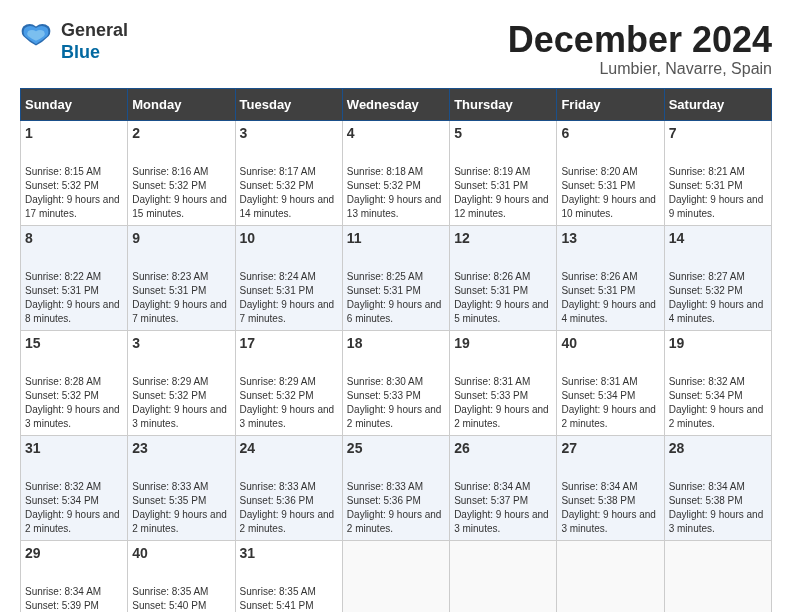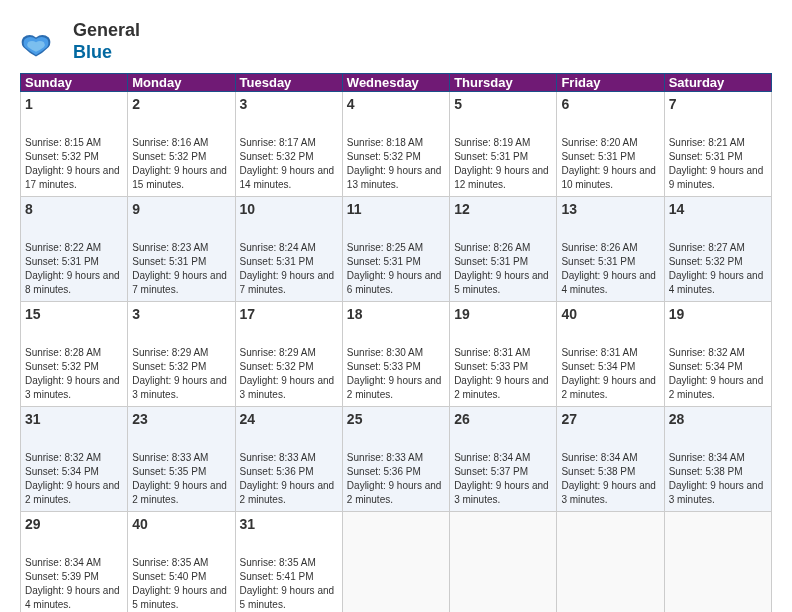--- a/index.html
+++ b/index.html
@@ -11,22 +11,22 @@
       padding: 20px;
     }
     .header {
       display: flex;
       justify-content: space-between;
       align-items: flex-start;
       margin-bottom: 10px;
     }
     .logo {
       display: flex;
-      align-items: flex-end;
-      gap: 21px;
+      align-items: flex-start;
+      gap: 9px;
     }
     .logo-icon {
       width: 32px;
       height: 32px;
     }
     .title-block {
       text-align: right;
     }
     .month-title {
       font-size: 36px;
@@ -36,25 +36,25 @@
     }
     .location {
       font-size: 16px;
       color: #555;
     }
     .calendar {
       width: 100%;
       border-collapse: collapse;
     }
     .calendar th {
-      background: #701a75;
+      background: #404040;
       color: #fff;
       font-size: 13px;
       font-weight: bold;
-      padding: 1px 4px;
+      padding: 8px 4px;
       text-align: left;
       border: 1px solid #1a4f8a;
     }
     .calendar td {
       border: 1px solid #ccc;
       vertical-align: top;
       padding: 4px 4px;
       width: 107px;
       min-height: 80px;
       font-size: 10.5px;
@@ -88,20 +88,24 @@
     <svg class="logo-icon" viewBox="0 0 40 40">
       <path d="M20 8 Q28 2 36 8 Q40 14 36 20 Q28 28 20 32 Q12 28 4 20 Q0 14 4 8 Q12 2 20 8Z" fill="#2b6cb0"></path>
       <path d="M20 10 Q27 5 34 10 Q37 15 34 20 Q27 26 20 30 Q13 26 6 20 Q3 15 6 10 Q13 5 20 10Z" fill="#4a9de8"></path>
       <path d="M20 14 Q25 11 30 14 Q32 17 30 20 Q25 24 20 26 Q15 24 10 20 Q8 17 10 14 Q15 11 20 14Z" fill="#7bbfef"></path>
     </svg>
     <div>
       <div style="font-size:18px;font-weight:bold;color:#333;line-height:1.2">General</div>
       <div style="font-size:18px;font-weight:bold;color:#0369a1;line-height:1.2">Blue</div>
     </div>
   </div>
+  <div class="title-block">
+    <div class="month-title">December 2024</div>
+    <div class="location">Lumbier, Navarre, Spain</div>
+  </div>
 </div>
 
 <table class="calendar">
   <thead>
     <tr>
     <th>Sunday</th>
         <th>Monday</th>
         <th>Tuesday</th>
         <th>Wednesday</th>
         <th>Thursday</th>

